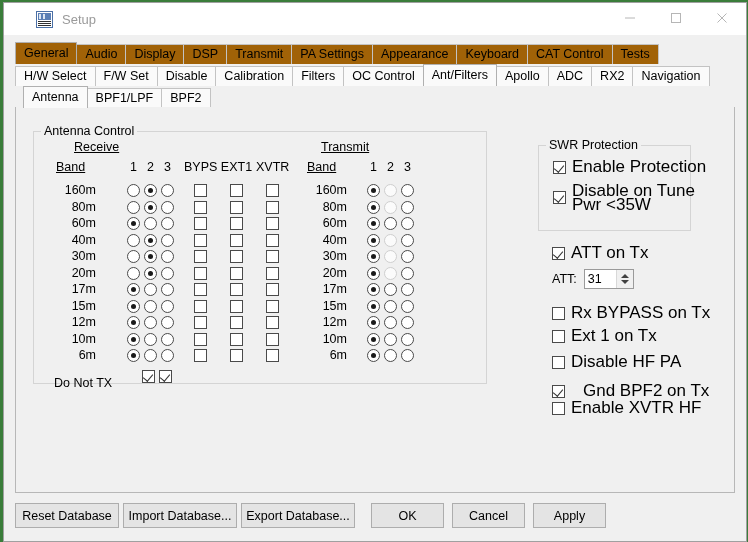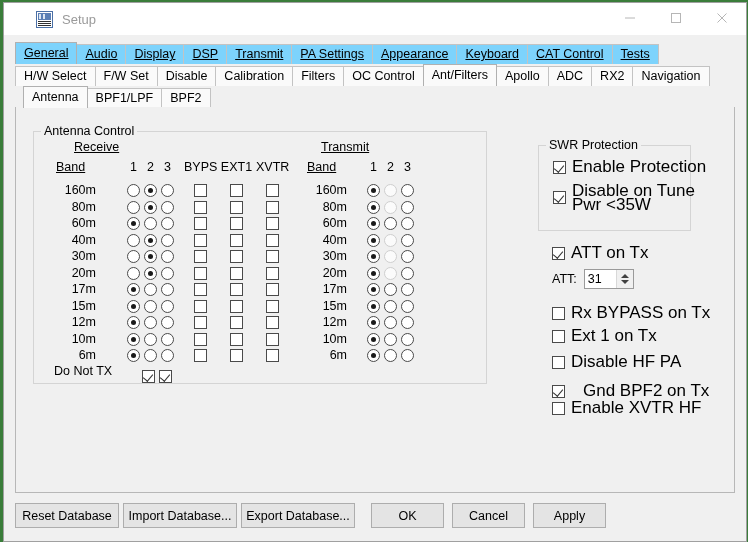--- a/index.html
+++ b/index.html
@@ -44,21 +44,21 @@
   .tabstrip{display:flex;align-items:flex-end;padding-left:11px;height:22px;box-sizing:border-box;}
   .tab{
     height:20px;line-height:19px;padding:0 8px;font-size:12.5px;
     background:#f0f0f0;border:1px solid #c3c3c3;border-bottom:none;
     box-sizing:border-box;margin-right:-1px;white-space:nowrap;color:#000;
   }
   .tab.sel{background:#ffffff;border-color:#b0b0b0;height:22px;line-height:21px;position:relative;z-index:3;}
   #tabrow1{position:absolute;left:0;top:7px;width:100%;}
   #tabrow2{position:absolute;left:0;top:29px;width:100%;}
   #tabrow3{position:absolute;left:0;top:51px;width:100%;padding-left:19px;}
-  #tabrow1 .tab{background:#7dd3fc;text-decoration:underline;}
+  #tabrow1 .tab{background:#a16207;}
   #tabrow2 .tab{background:#fafafa;}
   #tabrow3 .tab{background:#fafafa;}
   #pane{
     position:absolute;left:11px;top:72px;right:11px;bottom:48px;
     background:#f0f0f0;border:1px solid #b7b7b7;border-top:none;
   }
   #pane-inner{position:absolute;left:0;top:0;right:0;bottom:0;}
   
   .groupbox{position:absolute;border:1px solid #d4d4d4;}
   .groupbox > .gtitle{
@@ -265,21 +265,21 @@
               <div class="cbx" style="left:160px;top:200.5px;"></div>
               <div class="cbx" style="left:196px;top:200.5px;"></div>
               <div class="cbx" style="left:232px;top:200.5px;"></div>
               <div class="lbl abs" style="left:14px;top:216px;width:48px;text-align:right;">6m</div>
               <div class="radio on" style="left:93px;top:217px;"></div>
               <div class="radio" style="left:110px;top:217px;"></div>
               <div class="radio" style="left:127px;top:217px;"></div>
               <div class="cbx" style="left:160px;top:217px;"></div>
               <div class="cbx" style="left:196px;top:217px;"></div>
               <div class="cbx" style="left:232px;top:217px;"></div>
-              <div class="lbl abs" style="left:20px;top:232px;">Do Not TX</div>
+              <div class="lbl abs" style="left:20px;top:244px;">Do Not TX</div>
               <div class="cbx on" style="left:108px;top:237.5px;"></div>
               <div class="cbx on" style="left:125px;top:237.5px;"></div>
               <div class="lbl hdr-u abs" style="left:287px;top:8px;">Transmit</div>
               <div class="lbl hdr-u abs" style="left:273px;top:28px;">Band</div>
               <div class="lbl abs" style="left:333px;top:28px;width:13px;text-align:center;">1</div>
               <div class="lbl abs" style="left:350px;top:28px;width:13px;text-align:center;">2</div>
               <div class="lbl abs" style="left:367px;top:28px;width:13px;text-align:center;">3</div>
               <div class="lbl abs" style="left:265px;top:51px;width:48px;text-align:right;">160m</div>
               <div class="radio on" style="left:333px;top:52px;"></div>
               <div class="radio dis" style="left:350px;top:52px;"></div>

